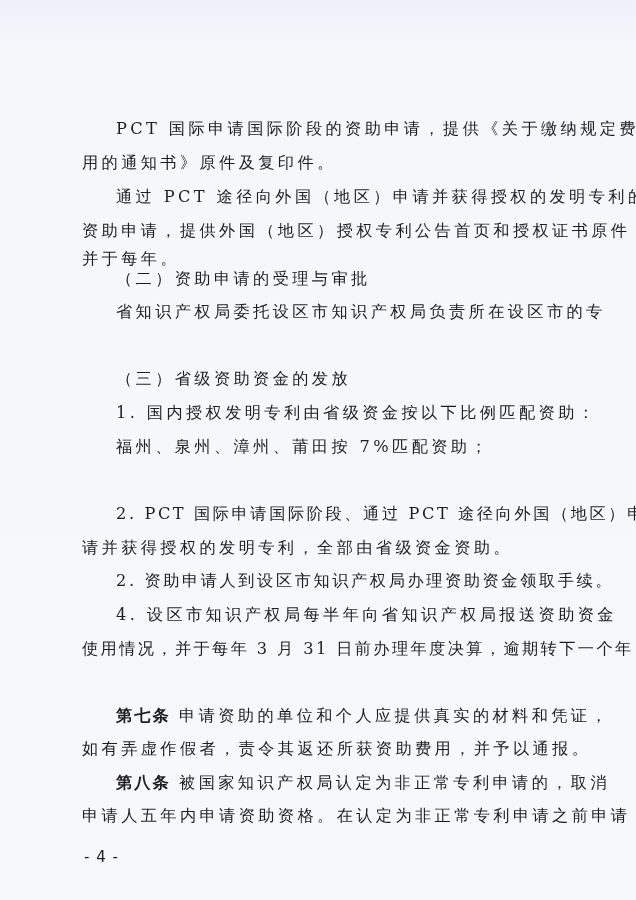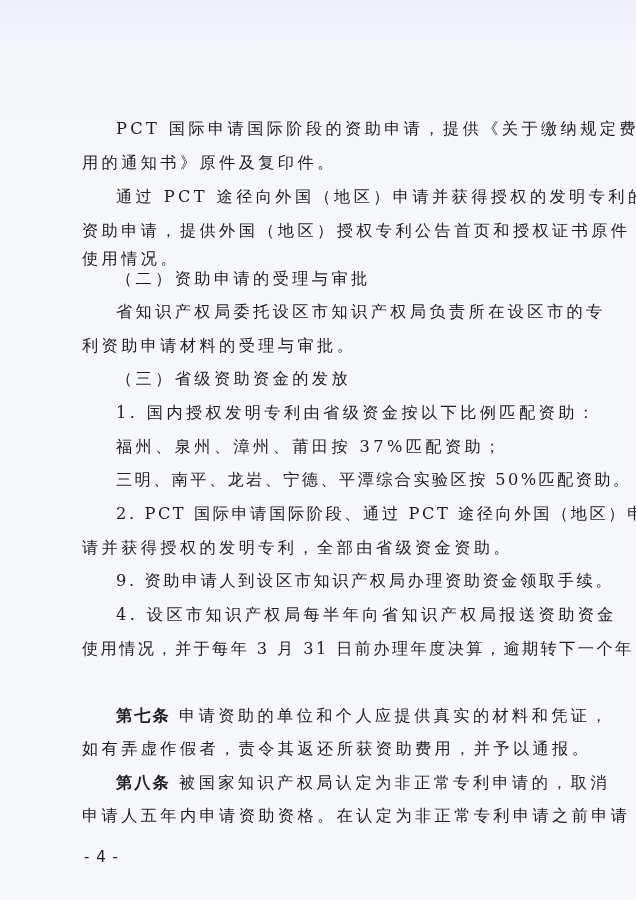--- a/index.html
+++ b/index.html
@@ -46,31 +46,29 @@
   </style>
 </head>
 <body>
 
 <div class="page">
 
   <div class="line indent" style="top:118px">PCT 国际申请国际阶段的资助申请，提供《关于缴纳规定费</div>
   <div class="line" style="top:152px">用的通知书》原件及复印件。</div>
   <div class="line indent" style="top:186px">通过 PCT 途径向外国（地区）申请并获得授权的发明专利的</div>
   <div class="line" style="top:220px">资助申请，提供外国（地区）授权专利公告首页和授权证书原件</div>
-  <div class="line" style="top:248px">使用情况。</div>
+  <div class="line" style="top:248px">并于每年。</div>
   <div class="line indent" style="top:301px">省知识产权局委托设区市知识产权局负责所在设区市的专</div>
   <div class="line indent" style="top:268px">（二）资助申请的受理与审批</div>
-  <div class="line" style="top:335px">利资助申请材料的受理与审批。</div>
   <div class="line indent" style="top:368px">（三）省级资助资金的发放</div>
   <div class="line indent" style="top:402px">1. 国内授权发明专利由省级资金按以下比例匹配资助：</div>
-  <div class="line indent" style="top:436px">福州、泉州、漳州、莆田按 37%匹配资助；</div>
-  <div class="line indent" style="top:469px; letter-spacing:2.4px">三明、南平、龙岩、宁德、平潭综合实验区按 50%匹配资助。</div>
+  <div class="line indent" style="top:436px">福州、泉州、漳州、莆田按 7%匹配资助；</div>
   <div class="line indent" style="top:503px; letter-spacing:2.6px">2. PCT 国际申请国际阶段、通过 PCT 途径向外国（地区）申</div>
   <div class="line" style="top:537px">请并获得授权的发明专利，全部由省级资金资助。</div>
-  <div class="line indent" style="top:570px; letter-spacing:2.6px">9. 资助申请人到设区市知识产权局办理资助资金领取手续。</div>
+  <div class="line indent" style="top:570px; letter-spacing:2.6px">2. 资助申请人到设区市知识产权局办理资助资金领取手续。</div>
   <div class="line indent" style="top:604px">4. 设区市知识产权局每半年向省知识产权局报送资助资金</div>
   <div class="line" style="top:638px; letter-spacing:2.4px">使用情况，并于每年 3 月 31 日前办理年度决算，逾期转下一个年</div>
 
   <div class="line indent" style="top:705px">
     <span class="bold">第七条</span>
     <span>申请资助的单位和个人应提供真实的材料和凭证，</span>
   </div>
   <div class="line indent" style="top:772px">
     <span class="bold">第八条</span>
     <span>被国家知识产权局认定为非正常专利申请的，取消</span>

